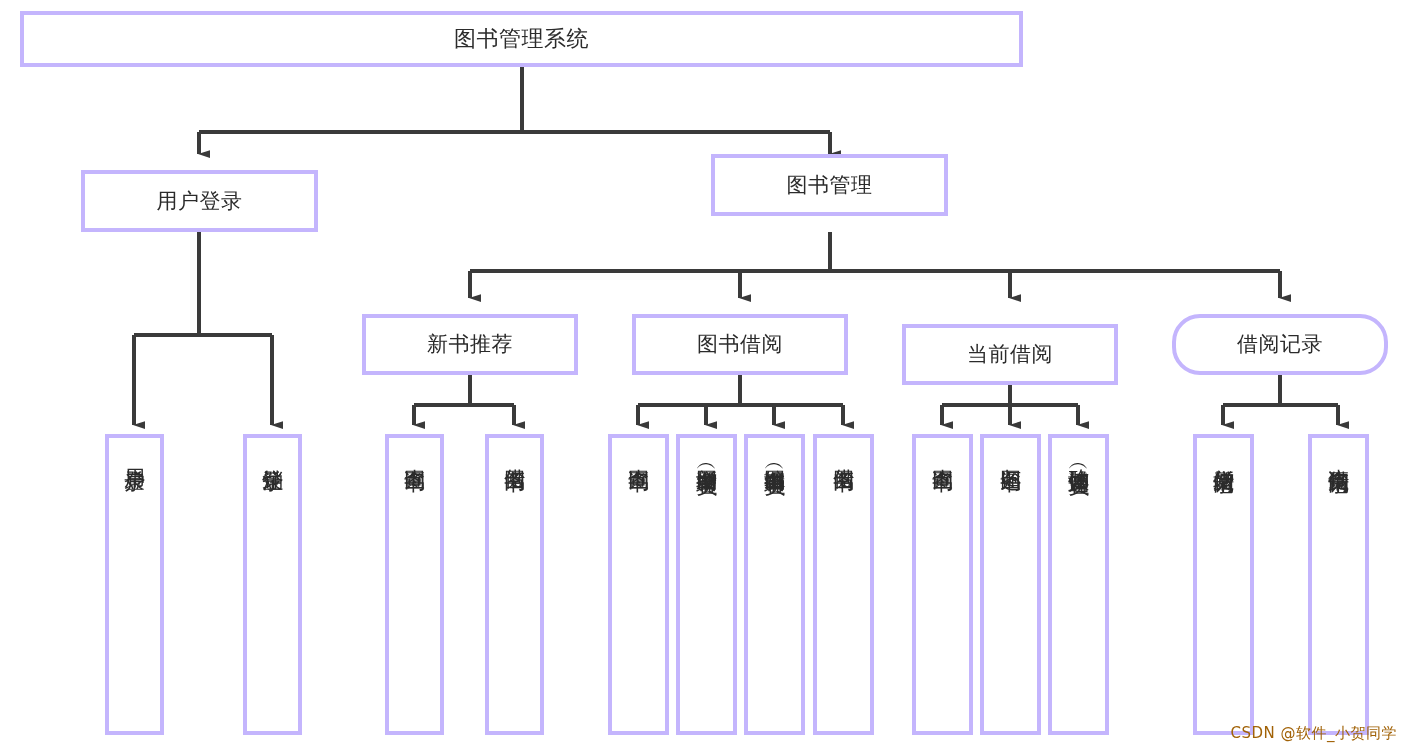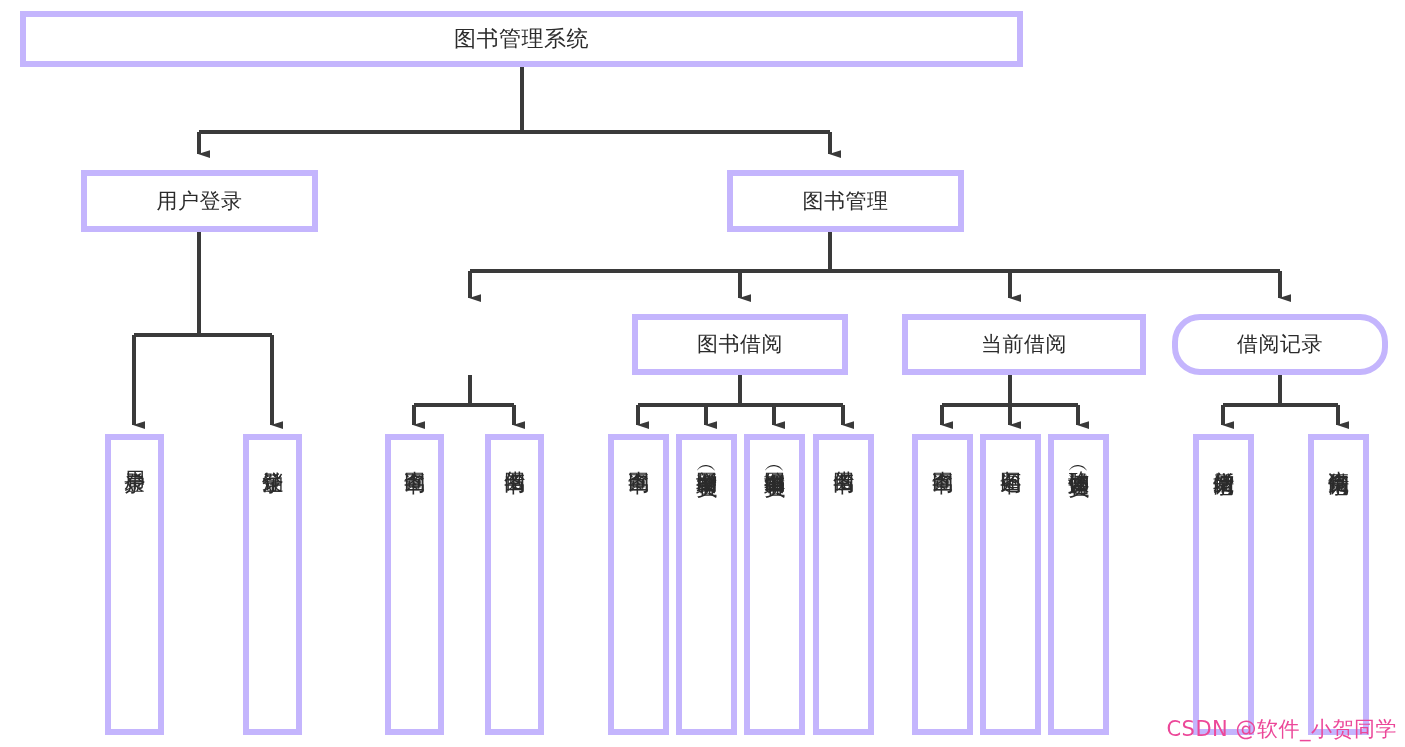--- a/index.html
+++ b/index.html
@@ -22,21 +22,21 @@
     left: 0;
     top: 0;
     width: 1405px;
     height: 747px;
     pointer-events: none;
   }
   .node {
     position: absolute;
     box-sizing: border-box;
     background: #ffffff;
-    border: 6px solid #c4b5fd;
+    border: 4px solid #c4b5fd;
     display: flex;
     align-items: center;
     justify-content: center;
     color: #2b2b2b;
   }
   .node .label {
     display: block;
     text-align: center;
     line-height: 1.18;
     white-space: nowrap;
@@ -58,22 +58,22 @@
     text-orientation: upright;
     font-size: 21px;
     line-height: 1.08;
     letter-spacing: 1px;
     white-space: nowrap;
   }
   .watermark {
     position: absolute;
     right: 8px;
     bottom: 4px;
-    font-size: 21px;
-    color: #ec4899;
+    font-size: 15px;
+    color: #a16207;
     white-space: nowrap;
     letter-spacing: 0.5px;
   }
 </style>
 </head>
 <body>
 
 <div id="canvas">
 
   <svg class="wires" viewBox="0 0 1405 747">
@@ -126,28 +126,31 @@
     </g>
   </svg>
 
   <div class="node root horiz" style="left:20px; top:11px; width:1003px; height:56px;">
     <span class="label">图书管理系统</span>
   </div>
 
   <div class="node horiz" style="left:81px; top:170px; width:237px; height:62px;">
     <span class="label">用户登录</span>
   </div>
-  <div class="node horiz" style="left:711px; top:170px; width:237px; height:62px;margin-left:16px;">
+  <div class="node horiz" style="left:711px; top:154px; width:237px; height:62px;">
     <span class="label">图书管理</span>
   </div>
 
+  <div class="node horiz" style="left:362px; top:314px; width:216px; height:61px;">
+    <span class="label">新书推荐</span>
+  </div>
   <div class="node horiz" style="left:632px; top:314px; width:216px; height:61px;align-items:center;">
     <span class="label">图书借阅</span>
   </div>
-  <div class="node horiz" style="left:902px; top:314px; width:244px; height:61px;">
+  <div class="node horiz" style="left:902px; top:324px; width:216px; height:61px;">
     <span class="label">当前借阅</span>
   </div>
   <div class="node horiz" style="left:1172px; top:314px; width:216px; height:61px;border-radius:28px;">
     <span class="label">借阅记录</span>
   </div>
 
   <div class="node vert" style="left:105px; top:434px; width:59px; height:301px;">
     <span class="label">用户登录</span>
   </div>
   <div class="node vert" style="left:243px; top:434px; width:59px; height:301px;">

